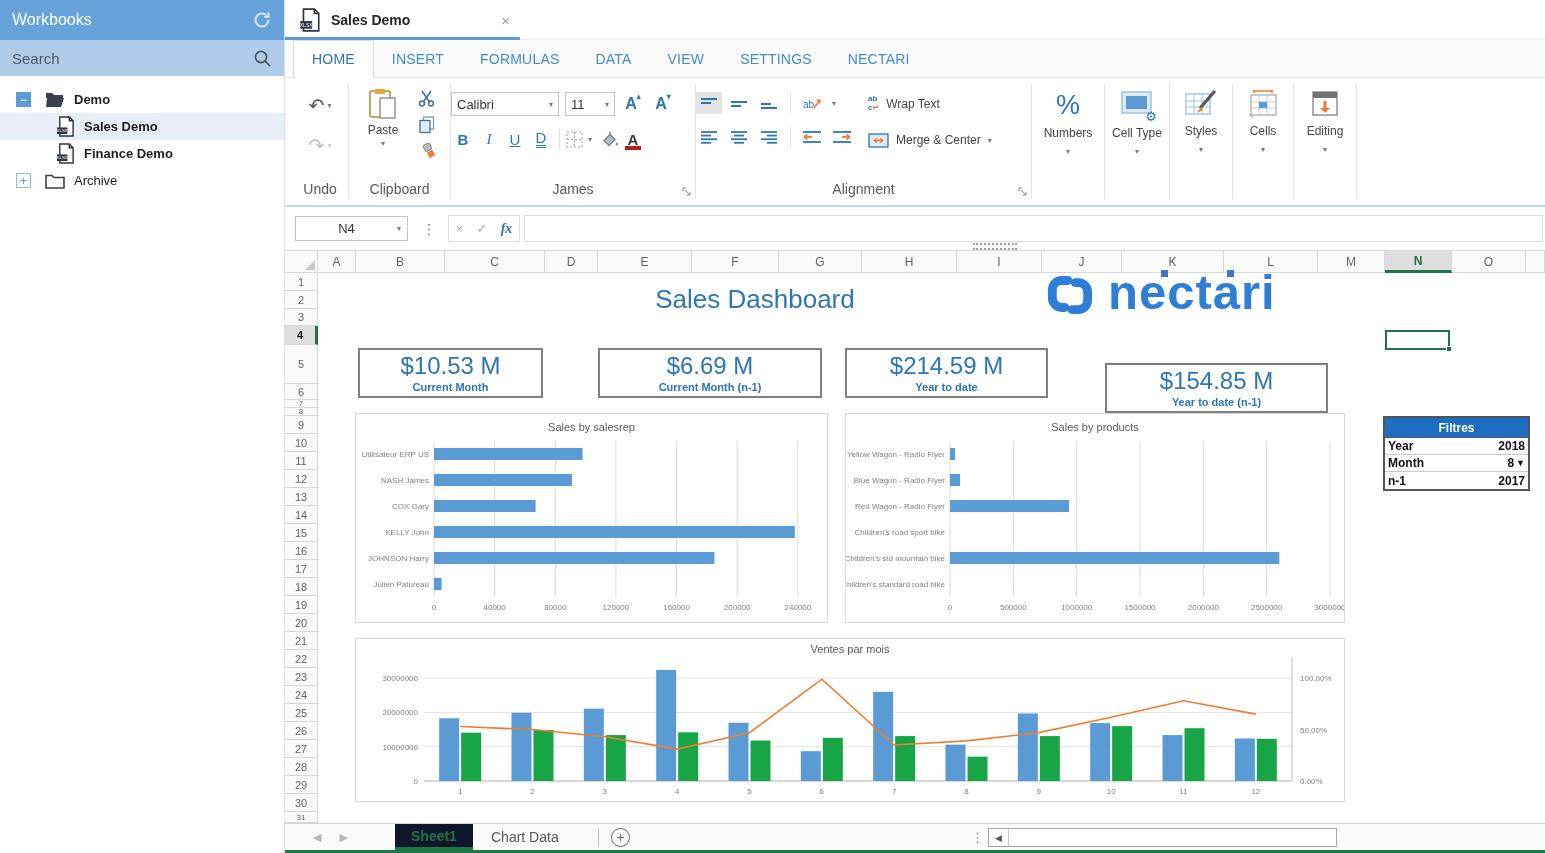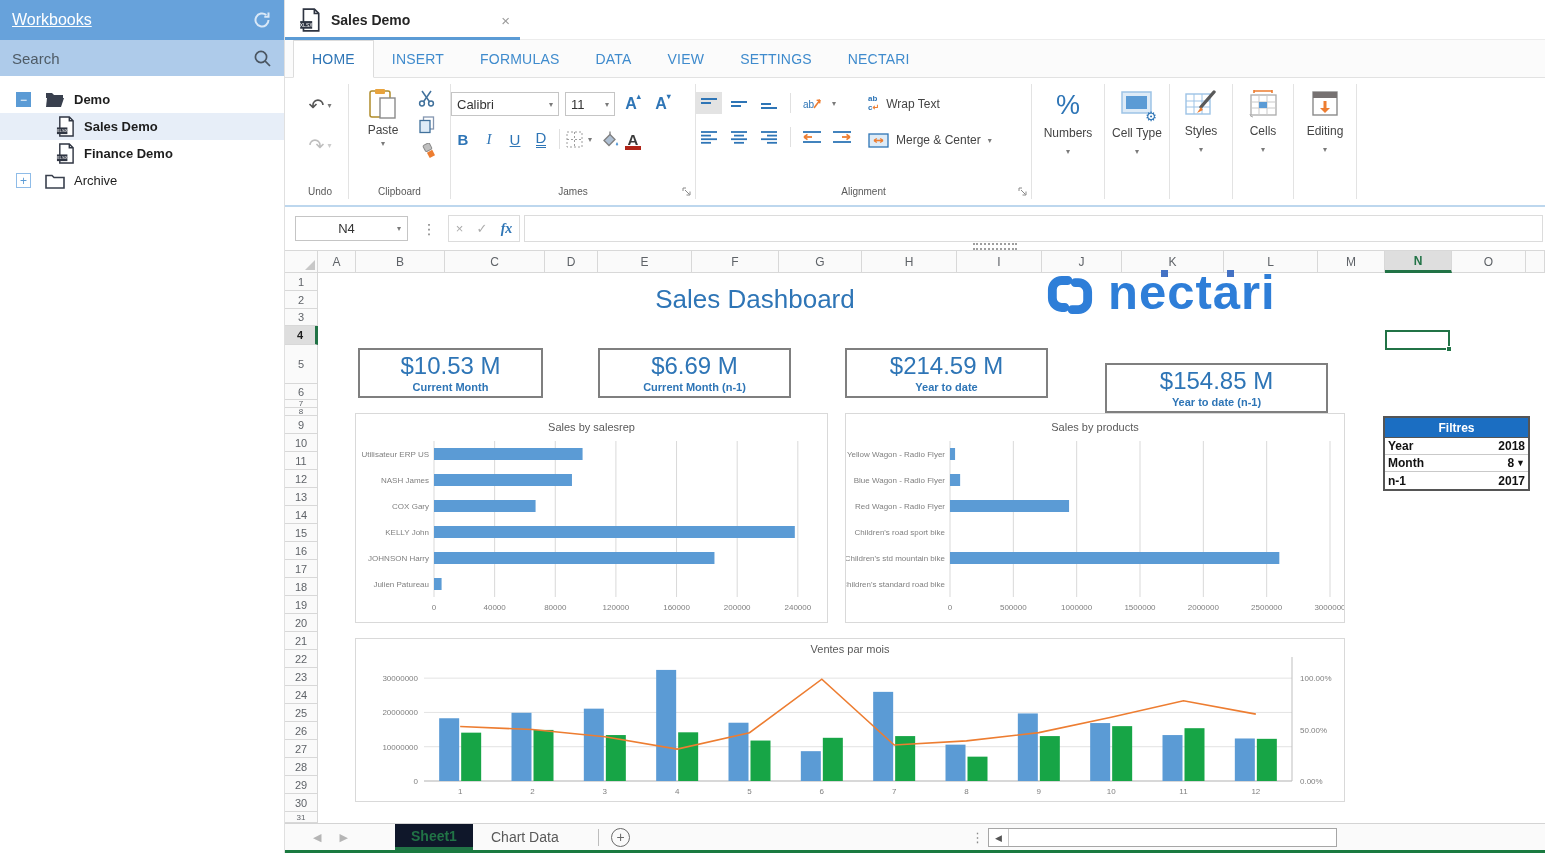--- a/index.html
+++ b/index.html
@@ -2,21 +2,21 @@
 <html><head>
 <meta charset="utf-8">
 <style>
   * { margin:0; padding:0; box-sizing:border-box; }
   html,body { width:1545px; height:853px; overflow:hidden; background:#fff;
     font-family:"Liberation Sans", sans-serif; }
   #app { position:relative; width:1545px; height:853px; background:#fff; }
 
   
   #sidebar { position:absolute; left:0; top:0; width:285px; height:853px; background:#fff; border-right:1px solid #E0E0E0; }
-  .sb-header { height:40px; background:#67A2DB; color:#fff; display:flex; align-items:center; padding:12px 12px; font-size:16px;text-decoration:underline; }
+  .sb-header { height:40px; background:#67A2DB; color:#fff; display:flex; align-items:center; padding:12px 12px; font-size:16px; }
   .sb-header .sp { flex:1; }
   .sb-search { height:36px; background:#AECBEA; display:flex; align-items:center; padding:0 12px; color:#4E5B66; font-size:15px; }
   .sb-search .sp { flex:1; }
   .tree { padding-top:10px; }
   .tree-row { height:27px; display:flex; align-items:center; font-size:13px; color:#1d1d1d; }
   .tree-row.selected { background:#E7EEF8; }
   .tree-row .lbl { margin-left:9px; }
   .tree-row .bold { font-weight:bold; }
   .expander { width:15px; height:15px; margin-left:16px; margin-right:14px; display:flex; align-items:center; justify-content:center; font-size:12px; line-height:1; }
   .expander.minus { background:#5B9BD5; color:#fff; }
@@ -33,21 +33,21 @@
 
   
   #ribbon-tabs { position:absolute; left:0; top:40px; width:1260px; height:38px; background:#FBFBFB; border-bottom:1px solid #E2E2E2; display:flex; padding-left:8px; }
   .rtab { padding:0 18px; display:flex; align-items:center; font-size:14px; color:#3F8BCD; letter-spacing:.2px; cursor:pointer; }
   .rtab.active { background:#fff; border:1px solid #DCDCDC; border-bottom:1px solid #fff; margin-bottom:-1px; color:#2E75B6; }
 
   
   #ribbon { position:absolute; left:0; top:78px; width:1260px; height:129px; background:#fff; border-bottom:2px solid #BDD7EE; display:flex; padding:4px 0 0 7px; }
   .vdiv { width:1px; background:#E3E3E3; margin:2px 0 6px 0; }
   .rgroup { position:relative; height:119px; }
-  .g-label { position:absolute; bottom:4px; left:0; right:0; text-align:center; font-size:10px; color:#595959; }
+  .g-label { position:absolute; bottom:4px; left:0; right:0; text-align:center; font-size:14px; color:#595959; }
   .launcher { position:absolute; bottom:5px; right:4px; }
   .icon-btn { display:inline-flex; align-items:center; justify-content:center; cursor:pointer; }
   .mini-caret { font-size:8px; color:#7A7A7A; margin-left:3px; cursor:pointer; }
   .disabled { opacity:.38; }
 
   .g-undo { width:56px; }
   .g-undo .row { display:flex; align-items:center; justify-content:center; height:34px; margin-top:6px; }
   .undo-glyph { font-size:19px; color:#555; }
 
   .g-clip { width:101px; display:flex; }
@@ -604,21 +604,21 @@
             <path d="M28 40 h6 a9 9 0 0 0 9 -9 v-8 a9 9 0 0 0 -9 -9 h-3"></path>
           </svg>
         </span>
         <span class="ltxt">nectari</span>
       </div>
 
       <div class="kpi" style="left:73px;top:97px;width:185px;">
         <div class="kv">$10.53 M</div>
         <div class="kl">Current Month</div>
       </div>
-      <div class="kpi" style="left:313px;top:97px;width:193px;">
+      <div class="kpi" style="left:313px;top:97px;width:224px;">
         <div class="kv">$6.69 M</div>
         <div class="kl">Current Month (n-1)</div>
       </div>
       <div class="kpi" style="left:560px;top:97px;width:203px;">
         <div class="kv">$214.59 M</div>
         <div class="kl">Year to date</div>
       </div>
       <div class="kpi" style="left:820px;top:112px;width:223px;">
         <div class="kv">$154.85 M</div>
         <div class="kl">Year to date (n-1)</div>

